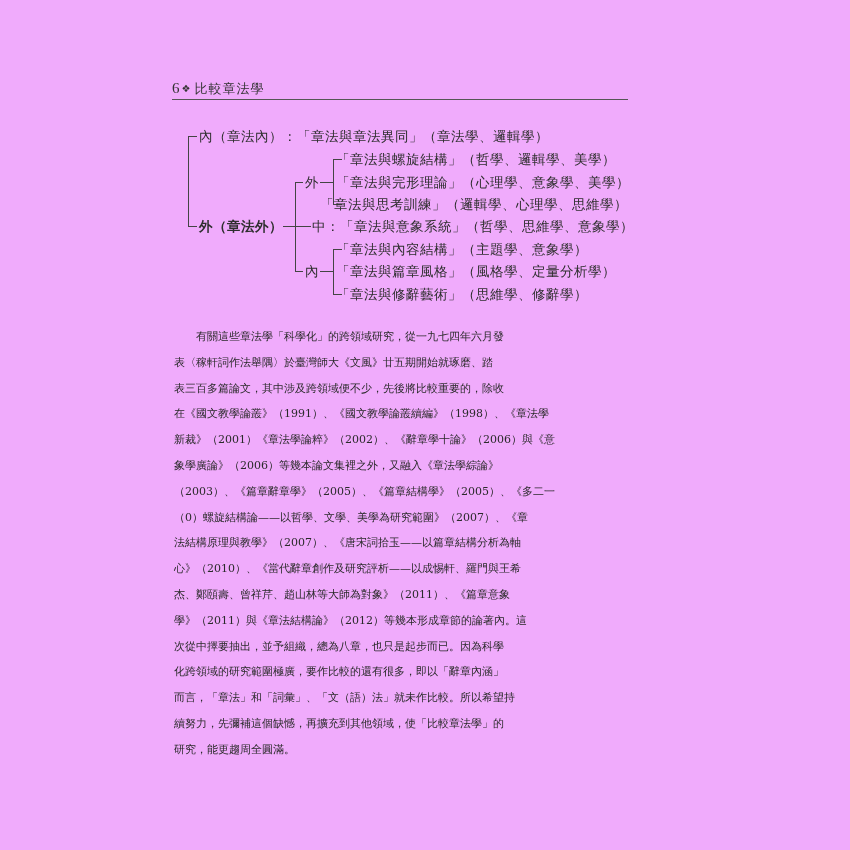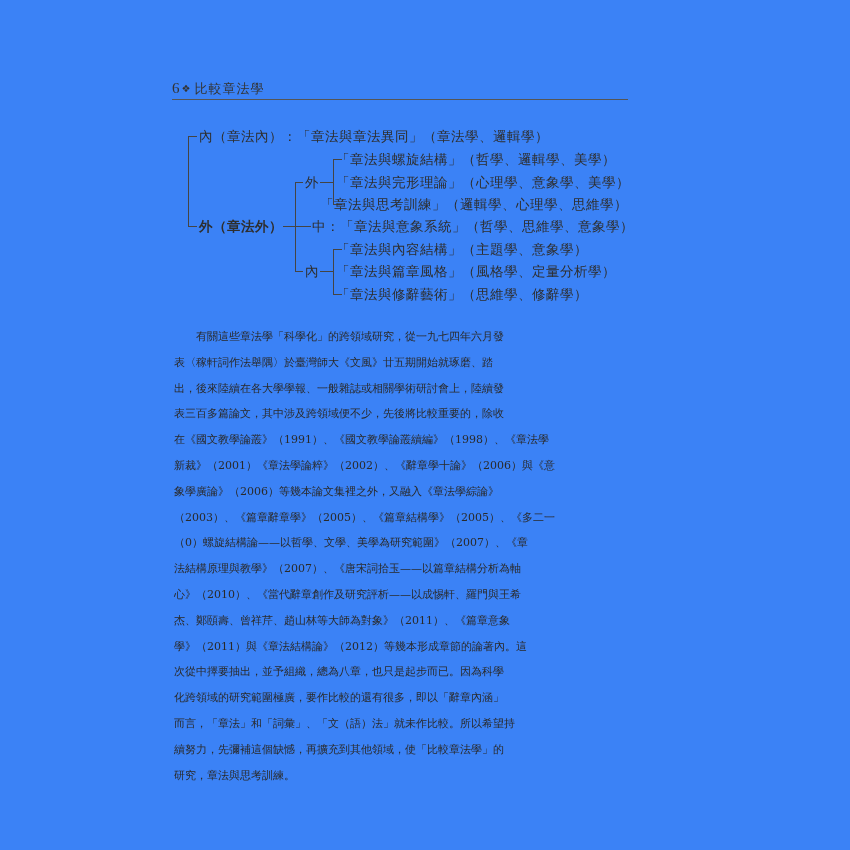--- a/index.html
+++ b/index.html
@@ -4,21 +4,21 @@
   <style>
     html, body {
       margin: 0; padding: 0;
       width: 850px; height: 850px;
       background: #ffffff;
       overflow: hidden;
     }
     .page {
       position: relative;
       width: 850px; height: 850px;
-      background: #3b82f6;
+      background: #f0abfc;
       color: #2a2a2a;
       font-family: "DejaVu Serif", "Liberation Serif", serif;
     }
     .running-head {
       position: absolute;
       left: 172px; top: 80px;
       width: 456px;
       height: 16px;
       font-size: 14px;
       line-height: 16px;
@@ -103,31 +103,30 @@
     <div class="line" style="left:333px; top:294px; width:9px; height:1.2px;"></div>
 
     <div class="node" style="left:336px; top:241px;">「章法與內容結構」（主題學、意象學）</div>
     <div class="node" style="left:336px; top:263px;">「章法與篇章風格」（風格學、定量分析學）</div>
     <div class="node" style="left:336px; top:286px;">「章法與修辭藝術」（思維學、修辭學）</div>
   </div>
 
   <div class="body-text">
     <span class="ln">　　有關這些章法學「科學化」的跨領域研究，從一九七四年六月發</span>
     <span class="ln">表〈稼軒詞作法舉隅〉於臺灣師大《文風》廿五期開始就琢磨、踏</span>
-    <span class="ln">出，後來陸續在各大學學報、一般雜誌或相關學術研討會上，陸續發</span>
     <span class="ln">表三百多篇論文，其中涉及跨領域便不少，先後將比較重要的，除收</span>
     <span class="ln">在《國文教學論叢》（1991）、《國文教學論叢續編》（1998）、《章法學</span>
     <span class="ln">新裁》（2001）《章法學論粹》（2002）、《辭章學十論》（2006）與《意</span>
     <span class="ln">象學廣論》（2006）等幾本論文集裡之外，又融入《章法學綜論》</span>
     <span class="ln">（2003）、《篇章辭章學》（2005）、《篇章結構學》（2005）、《多二一</span>
     <span class="ln">（0）螺旋結構論——以哲學、文學、美學為研究範圍》（2007）、《章</span>
     <span class="ln">法結構原理與教學》（2007）、《唐宋詞拾玉——以篇章結構分析為軸</span>
     <span class="ln">心》（2010）、《當代辭章創作及研究評析——以成惕軒、羅門與王希</span>
     <span class="ln">杰、鄭頤壽、曾祥芹、趙山林等大師為對象》（2011）、《篇章意象</span>
     <span class="ln">學》（2011）與《章法結構論》（2012）等幾本形成章節的論著內。這</span>
     <span class="ln">次從中擇要抽出，並予組織，總為八章，也只是起步而已。因為科學</span>
     <span class="ln">化跨領域的研究範圍極廣，要作比較的還有很多，即以「辭章內涵」</span>
     <span class="ln">而言，「章法」和「詞彙」、「文（語）法」就未作比較。所以希望持</span>
     <span class="ln">續努力，先彌補這個缺憾，再擴充到其他領域，使「比較章法學」的</span>
-    <span class="ln">研究，章法與思考訓練。</span>
+    <span class="ln">研究，能更趨周全圓滿。</span>
   </div>
 
 </div>
 
 </body></html>

